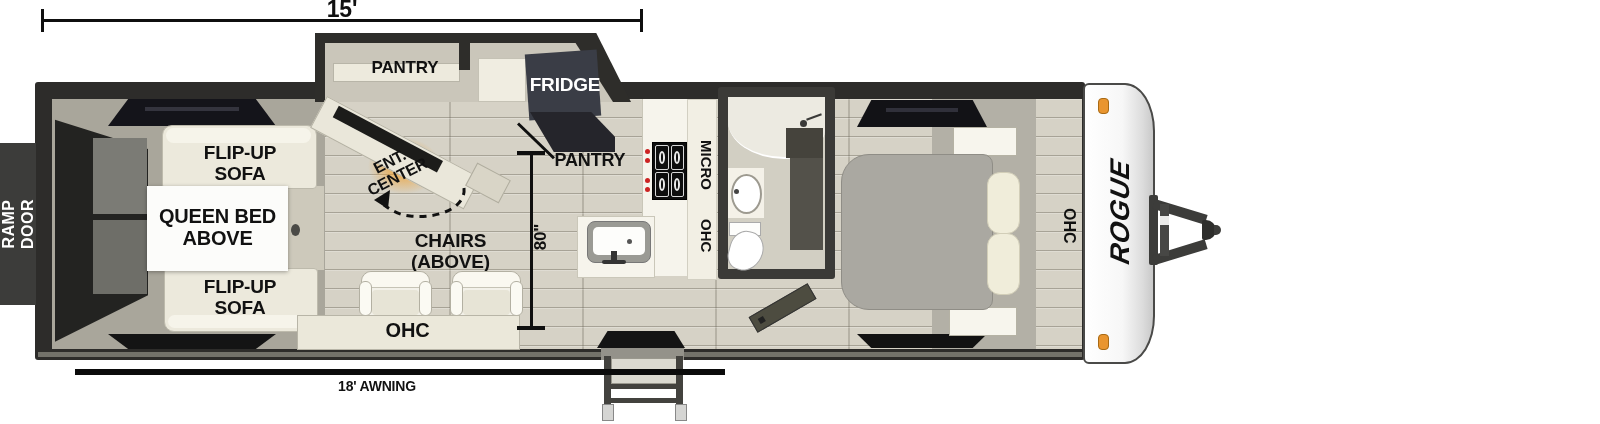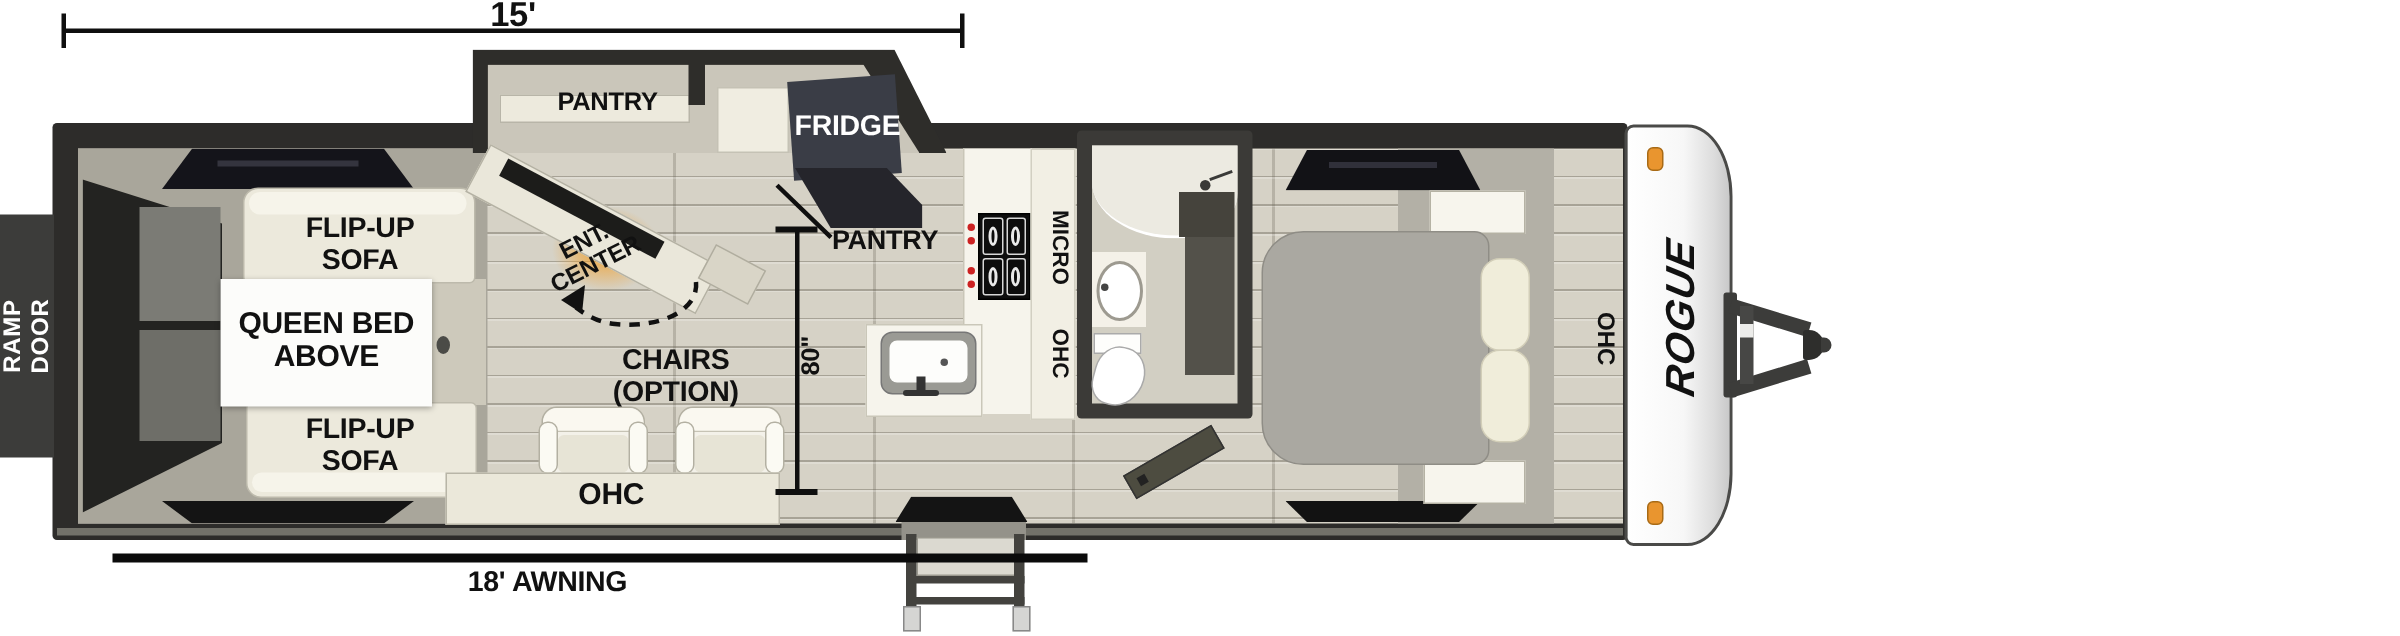--- a/index.html
+++ b/index.html
@@ -73,21 +73,21 @@
   </div>
   <div class="abs" style="left:469px;top:170px;width:36px;height:24px;background:#d9d5c7;border:1px solid #b0ad9f;transform:rotate(28deg);"></div>
   <div class="lbl" style="left:341px;top:152px;width:105px;font-size:16px;transform:rotate(-27deg);">ENT.
 CENTER</div>
   <svg class="abs" style="left:362px;top:183px;" width="112" height="44" viewBox="0 0 112 44">
     <path d="M 102 5 C 104 24 78 36 48 33 C 38 32 30 28 22 22" fill="none" stroke="#111" stroke-width="3" stroke-dasharray="7 6"></path>
     <polygon points="12,17 28,7 26,26" fill="#111"></polygon>
   </svg>
 
   <div class="lbl" style="left:398px;top:231px;width:105px;font-size:19px;">CHAIRS
-(OPTION)</div>
+(ABOVE)</div>
   <div class="abs" style="left:361px;top:271px;width:67px;height:46px;background:#f3f1e9;border:1px solid #b3b0a2;border-radius:10px;">
     <div class="abs" style="left:0;top:0;width:100%;height:15px;background:#faf8f0;border-bottom:1px solid #c6c3b5;border-radius:10px 10px 0 0;"></div>
     <div class="abs" style="left:10px;right:10px;top:18px;bottom:3px;background:#e7e4d6;border-radius:4px;"></div>
     <div class="abs" style="left:-3px;top:9px;bottom:2px;width:11px;background:#fbfaf3;border:1px solid #b3b0a2;border-radius:6px;"></div>
     <div class="abs" style="right:-3px;top:9px;bottom:2px;width:11px;background:#fbfaf3;border:1px solid #b3b0a2;border-radius:6px;"></div>
   </div>
   <div class="abs" style="left:452px;top:271px;width:67px;height:46px;background:#f3f1e9;border:1px solid #b3b0a2;border-radius:10px;">
     <div class="abs" style="left:0;top:0;width:100%;height:15px;background:#faf8f0;border-bottom:1px solid #c6c3b5;border-radius:10px 10px 0 0;"></div>
     <div class="abs" style="left:10px;right:10px;top:18px;bottom:3px;background:#e7e4d6;border-radius:4px;"></div>
     <div class="abs" style="left:-3px;top:9px;bottom:2px;width:11px;background:#fbfaf3;border:1px solid #b3b0a2;border-radius:6px;"></div>
@@ -173,20 +173,20 @@
   <div class="abs" style="left:601px;top:348px;width:83px;height:12px;background:#94928a;"></div>
   <div class="abs" style="left:611px;top:358px;width:65px;height:24px;background:#dbd9d0;border:1px solid #9a988e;"></div>
   <div class="abs" style="left:604px;top:356px;width:7px;height:56px;background:#43423e;"></div>
   <div class="abs" style="left:676px;top:356px;width:7px;height:56px;background:#43423e;"></div>
   <div class="abs" style="left:604px;top:384px;width:79px;height:5px;background:#43423e;"></div>
   <div class="abs" style="left:604px;top:398px;width:79px;height:5px;background:#43423e;"></div>
   <div class="abs" style="left:602px;top:404px;width:10px;height:15px;background:#d5d5d3;border:1px solid #888;"></div>
   <div class="abs" style="left:675px;top:404px;width:10px;height:15px;background:#d5d5d3;border:1px solid #888;"></div>
 
   <div class="abs" style="left:75px;top:369px;width:650px;height:6px;background:#0b0b0b;"></div>
-  <div class="lbl" style="left:270px;top:379px;width:190px;font-size:19px;">18' AWNING</div>
+  <div class="lbl" style="left:282px;top:379px;width:190px;font-size:14px;">18' AWNING</div>
 
   <div class="abs" style="left:0;top:143px;width:36px;height:162px;background:#3c3c3a;display:flex;align-items:center;justify-content:center;">
     <div class="lbl" style="position:static;transform:rotate(-90deg);color:#fff;font-size:16px;line-height:19px;letter-spacing:.5px;">RAMP
 DOOR</div>
   </div>
 
 </div>
 
 </body></html>

